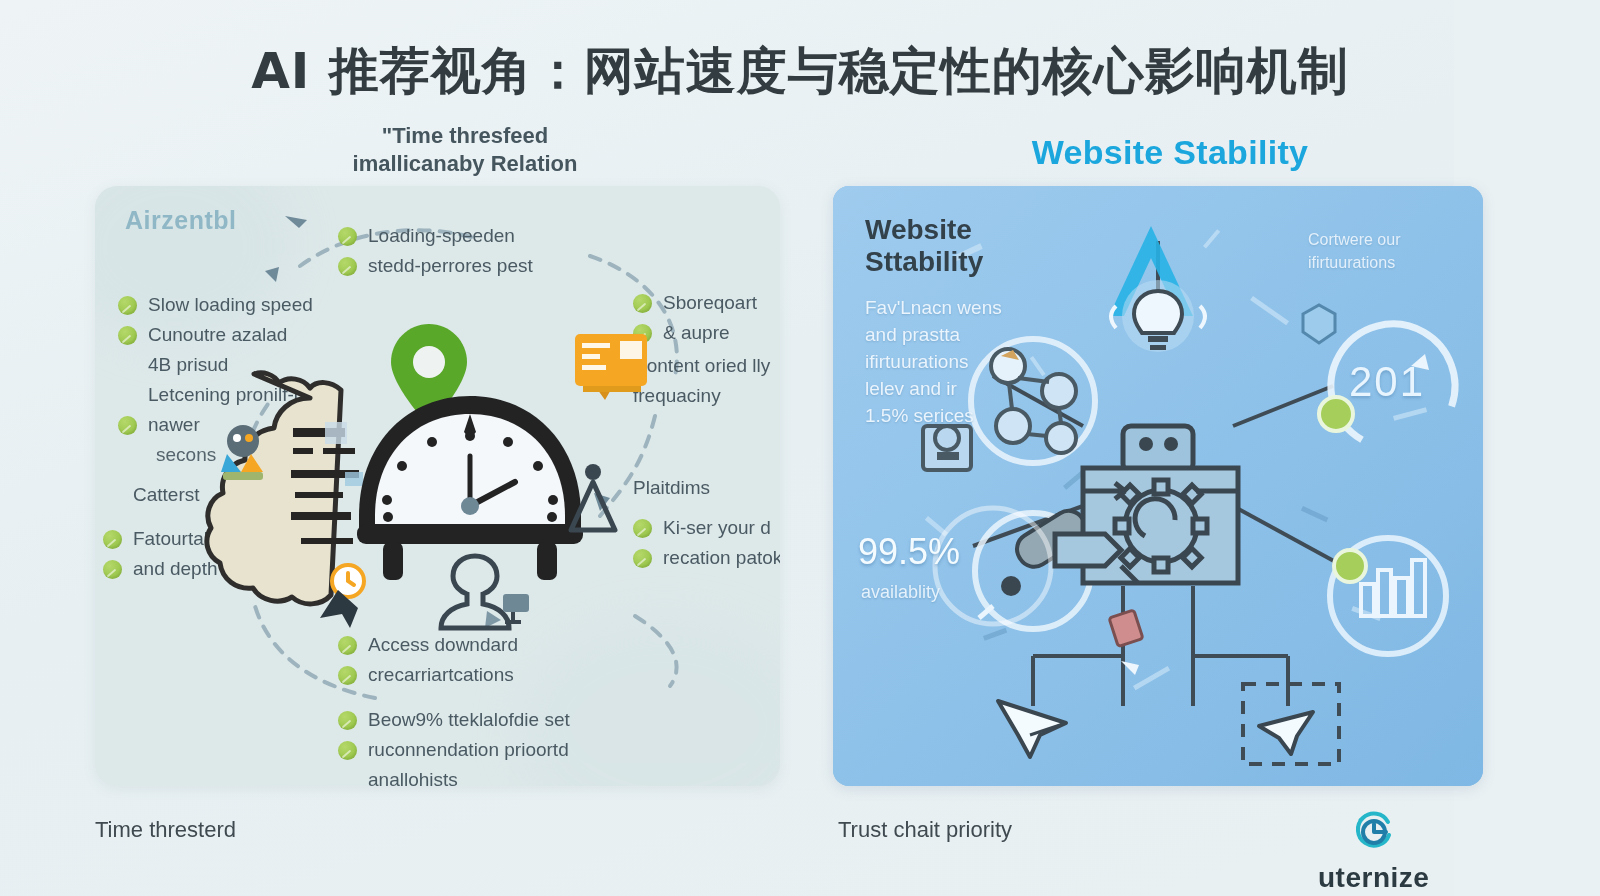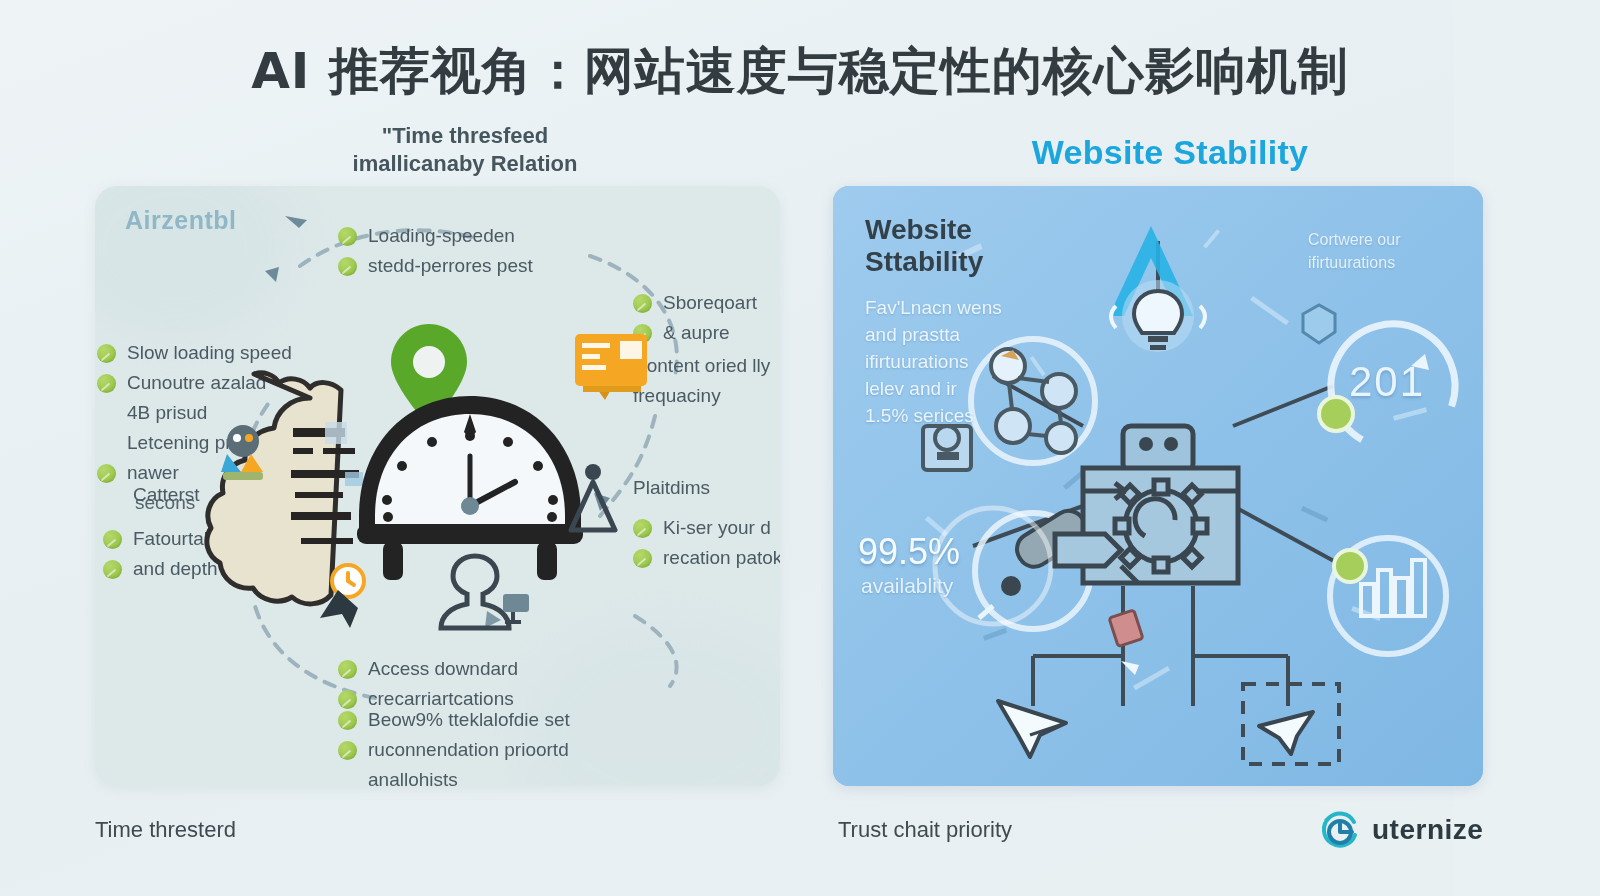--- a/index.html
+++ b/index.html
@@ -98,39 +98,39 @@
     position: absolute; left: 497px; top: 262px; width: 160px;
     font-size: 17px; line-height: 25px; color: #e0eefb;
     text-shadow: 0 1px 2px rgba(60,110,150,.25);
   }
   .avail-num {
     position: absolute; left: 25px; top: 345px;
     font-size: 36px; font-weight: 400; color: #f4fbff;
     text-shadow: 0 2px 3px rgba(50,100,145,.35);
   }
   .avail-lbl {
-    position: absolute; left: 28px; top: 388px;
-    font-size: 21px; color: #e5f2fc; text-shadow: 0 1px 2px rgba(50,100,145,.3);
+    position: absolute; left: 28px; top: 396px;
+    font-size: 18px; color: #e5f2fc; text-shadow: 0 1px 2px rgba(50,100,145,.3);
   }
   .ring-num {
     position: absolute; left: 516px; top: 172px;
     font-size: 42px; color: #e9f5fe; letter-spacing: 2px;
     text-shadow: 0 2px 3px rgba(50,100,145,.3);
     text-align: center;
   }
 
   
   .foot {
     position: absolute; font-size: 22px; color: #3f4a50;
   }
   .foot-left { left: 95px; top: 817px; }
   .foot-right { left: 838px; top: 817px; }
   .brand {
     position: absolute; left: 1318px; top: 808px;
-    display: flex; align-items: center; gap: 10px;
+    display: flex; align-items: center; gap: 10px; flex-direction: column;
   }
   .brand-name { font-size: 28px; font-weight: 700; color: #2c3a42; letter-spacing: .5px; }
 
   svg { display: block; overflow: visible; }
 </style>
 </head>
 <body>
 
 <div class="page">
 
@@ -158,21 +158,21 @@
 
       <path d="M190 30 l22 4 -8 8 z" fill="#6f8a99" transform="translate(0,0)"></path>
       <path d="M170 85 l14 -4 -3 15 z" fill="#6f8a99"></path>
       <path d="M505 325 l-6 -18 16 5 z" fill="#6f8a99"></path>
       <path d="M392 425 l14 9 -16 8 z" fill="#6f8a99" opacity=".85"></path>
       <path d="M242 398 l-12 12 -5 -17 z" fill="#6f8a99" opacity=".8"></path>
     </svg>
 
     <div class="lp-head">Airzentbl</div>
 
-    <div class="group" style="left:2px; top:105px;margin-top:48px;">
+    <div class="group" style="left:23px; top:105px;">
       <div class="row">
         <span class="bullet"></span>
         <span class="txt">Slow loading speed</span>
       </div>
       <div class="row">
         <span class="bullet"></span>
         <span class="txt">Cunoutre azalad</span>
       </div>
       <div class="row noBullet">
         <span class="txt">4B prisud</span>
@@ -241,21 +241,21 @@
       <div class="row" style="margin-top:10px">
         <span class="bullet"></span>
         <span class="txt">Ki-ser your d</span>
       </div>
       <div class="row">
         <span class="bullet"></span>
         <span class="txt">recation patok_s</span>
       </div>
     </div>
 
-    <div class="group" style="left:243px; top:469px;">
+    <div class="group" style="left:243px; top:445px;">
       <div class="row">
         <span class="bullet"></span>
         <span class="txt">Access downdard</span>
       </div>
       <div class="row">
         <span class="bullet"></span>
         <span class="txt">crecarriartcations</span>
       </div>
     </div>
 

